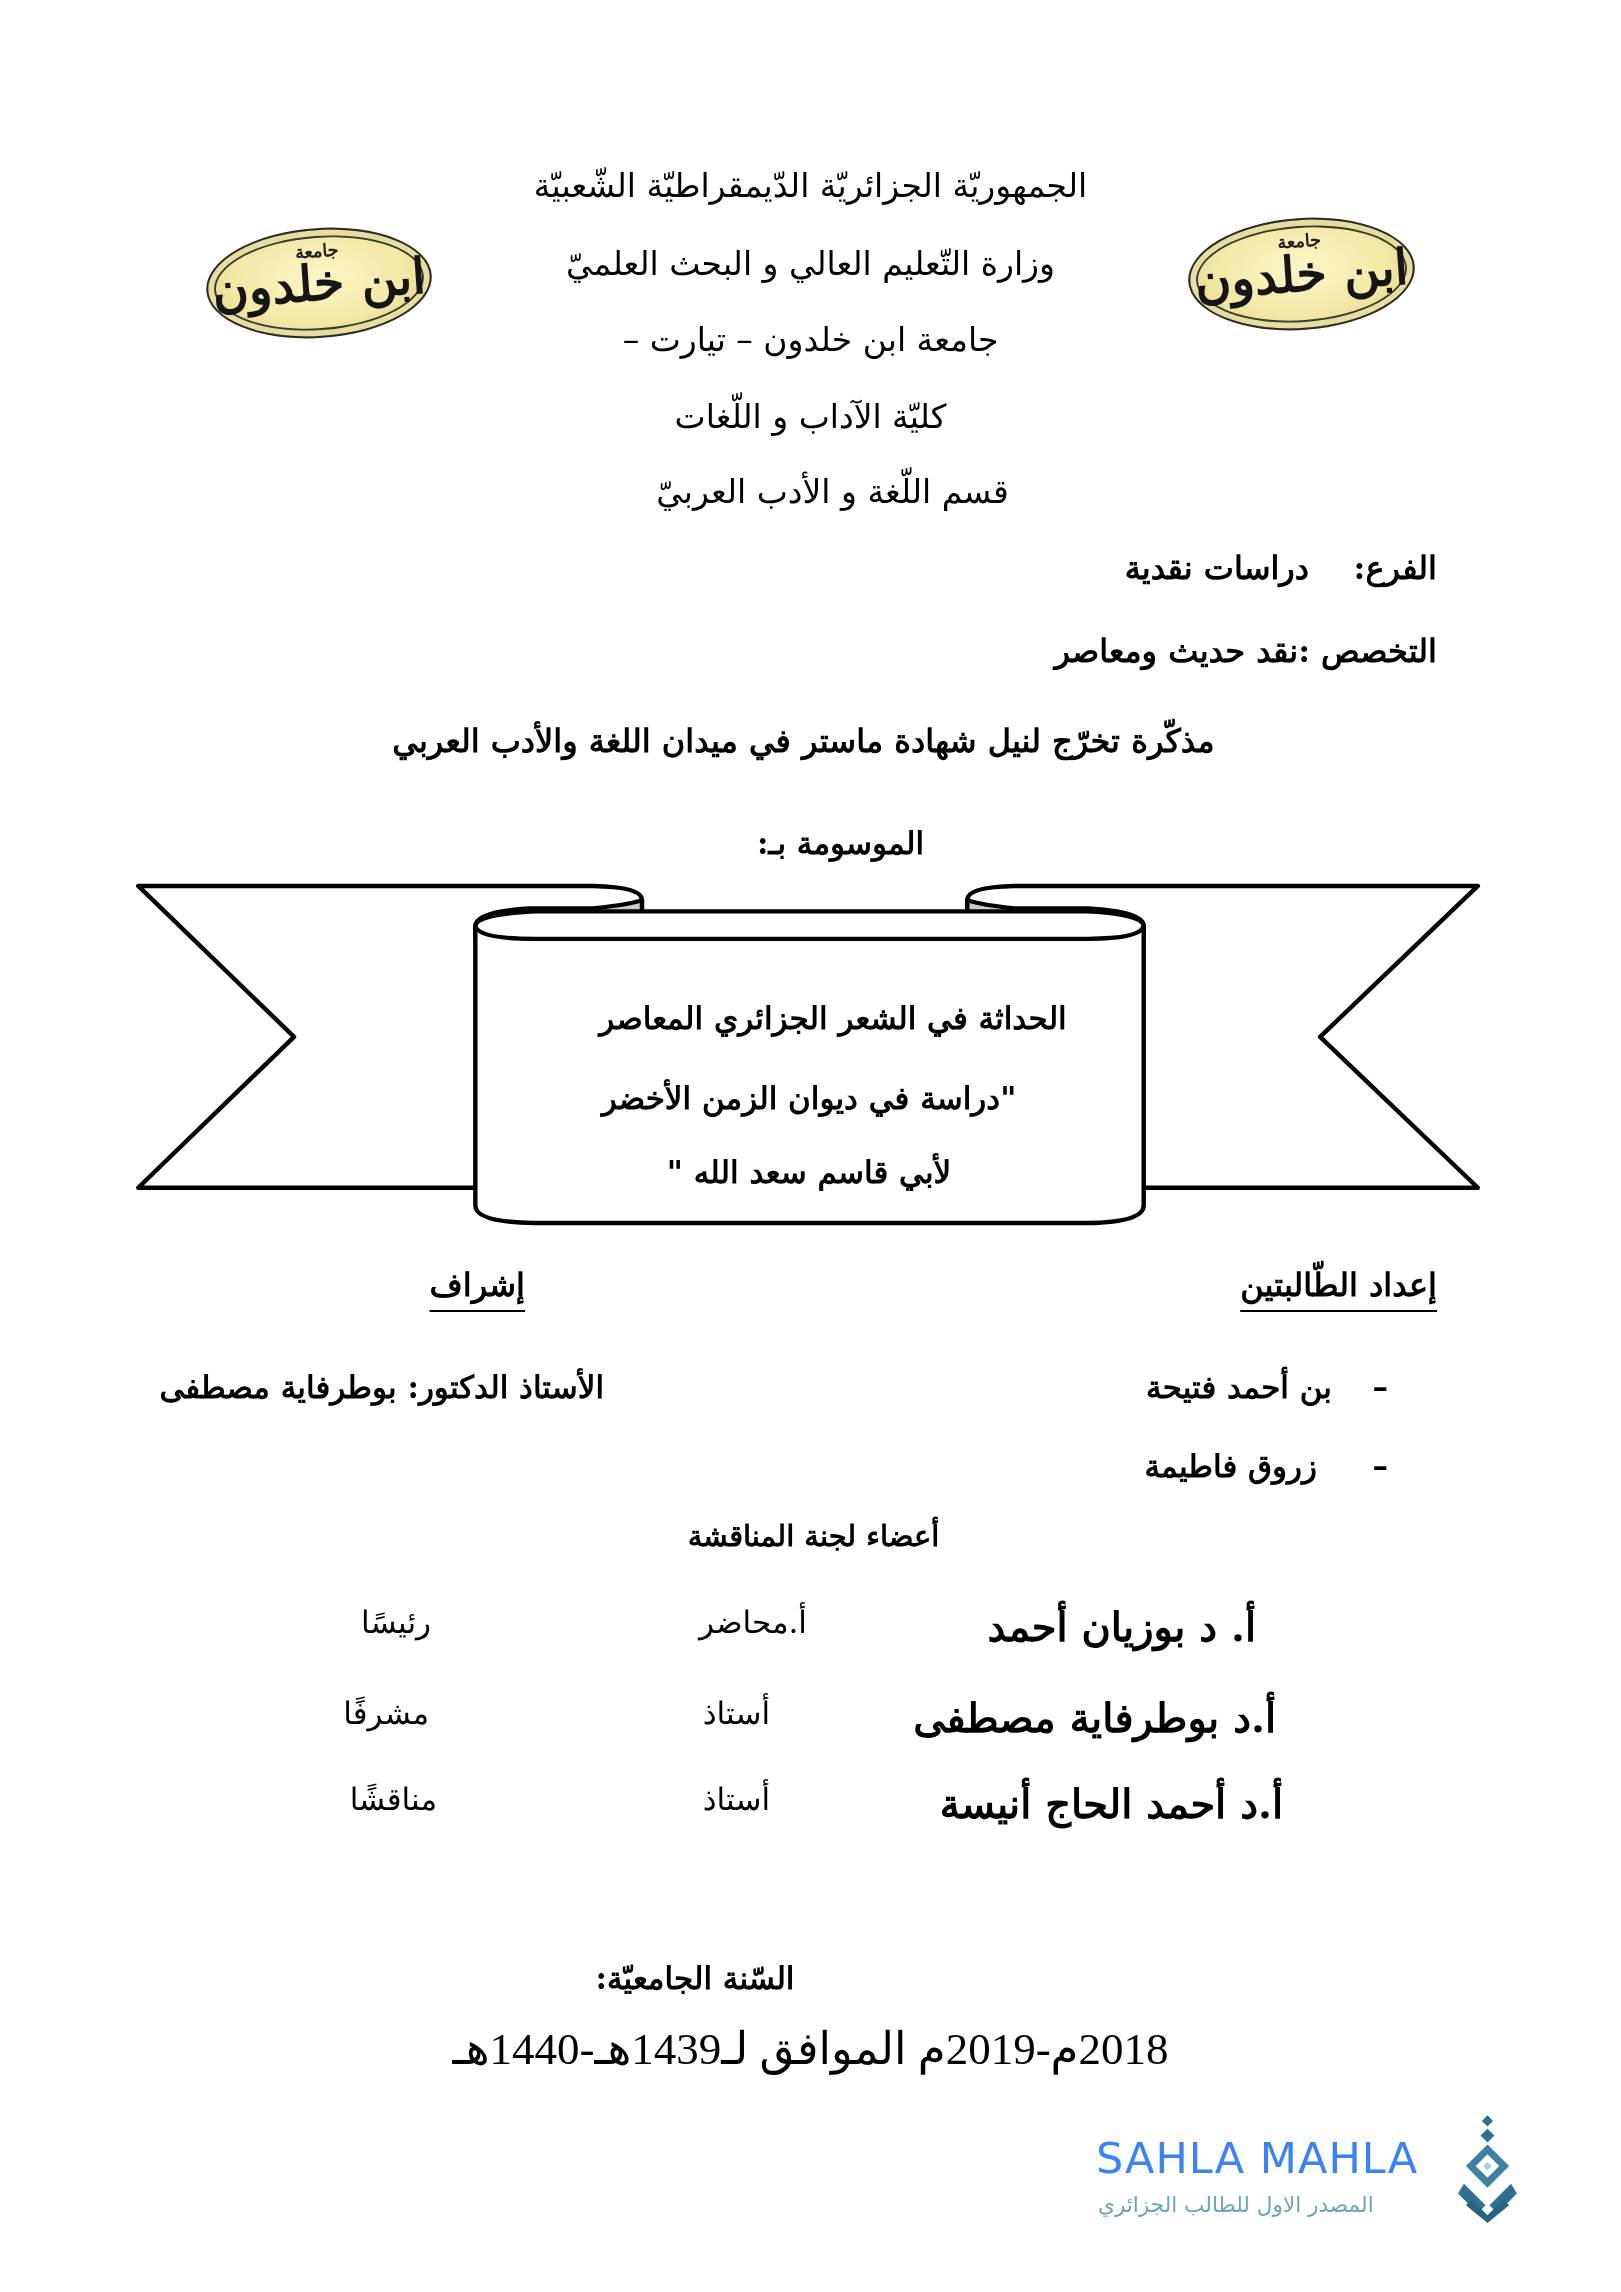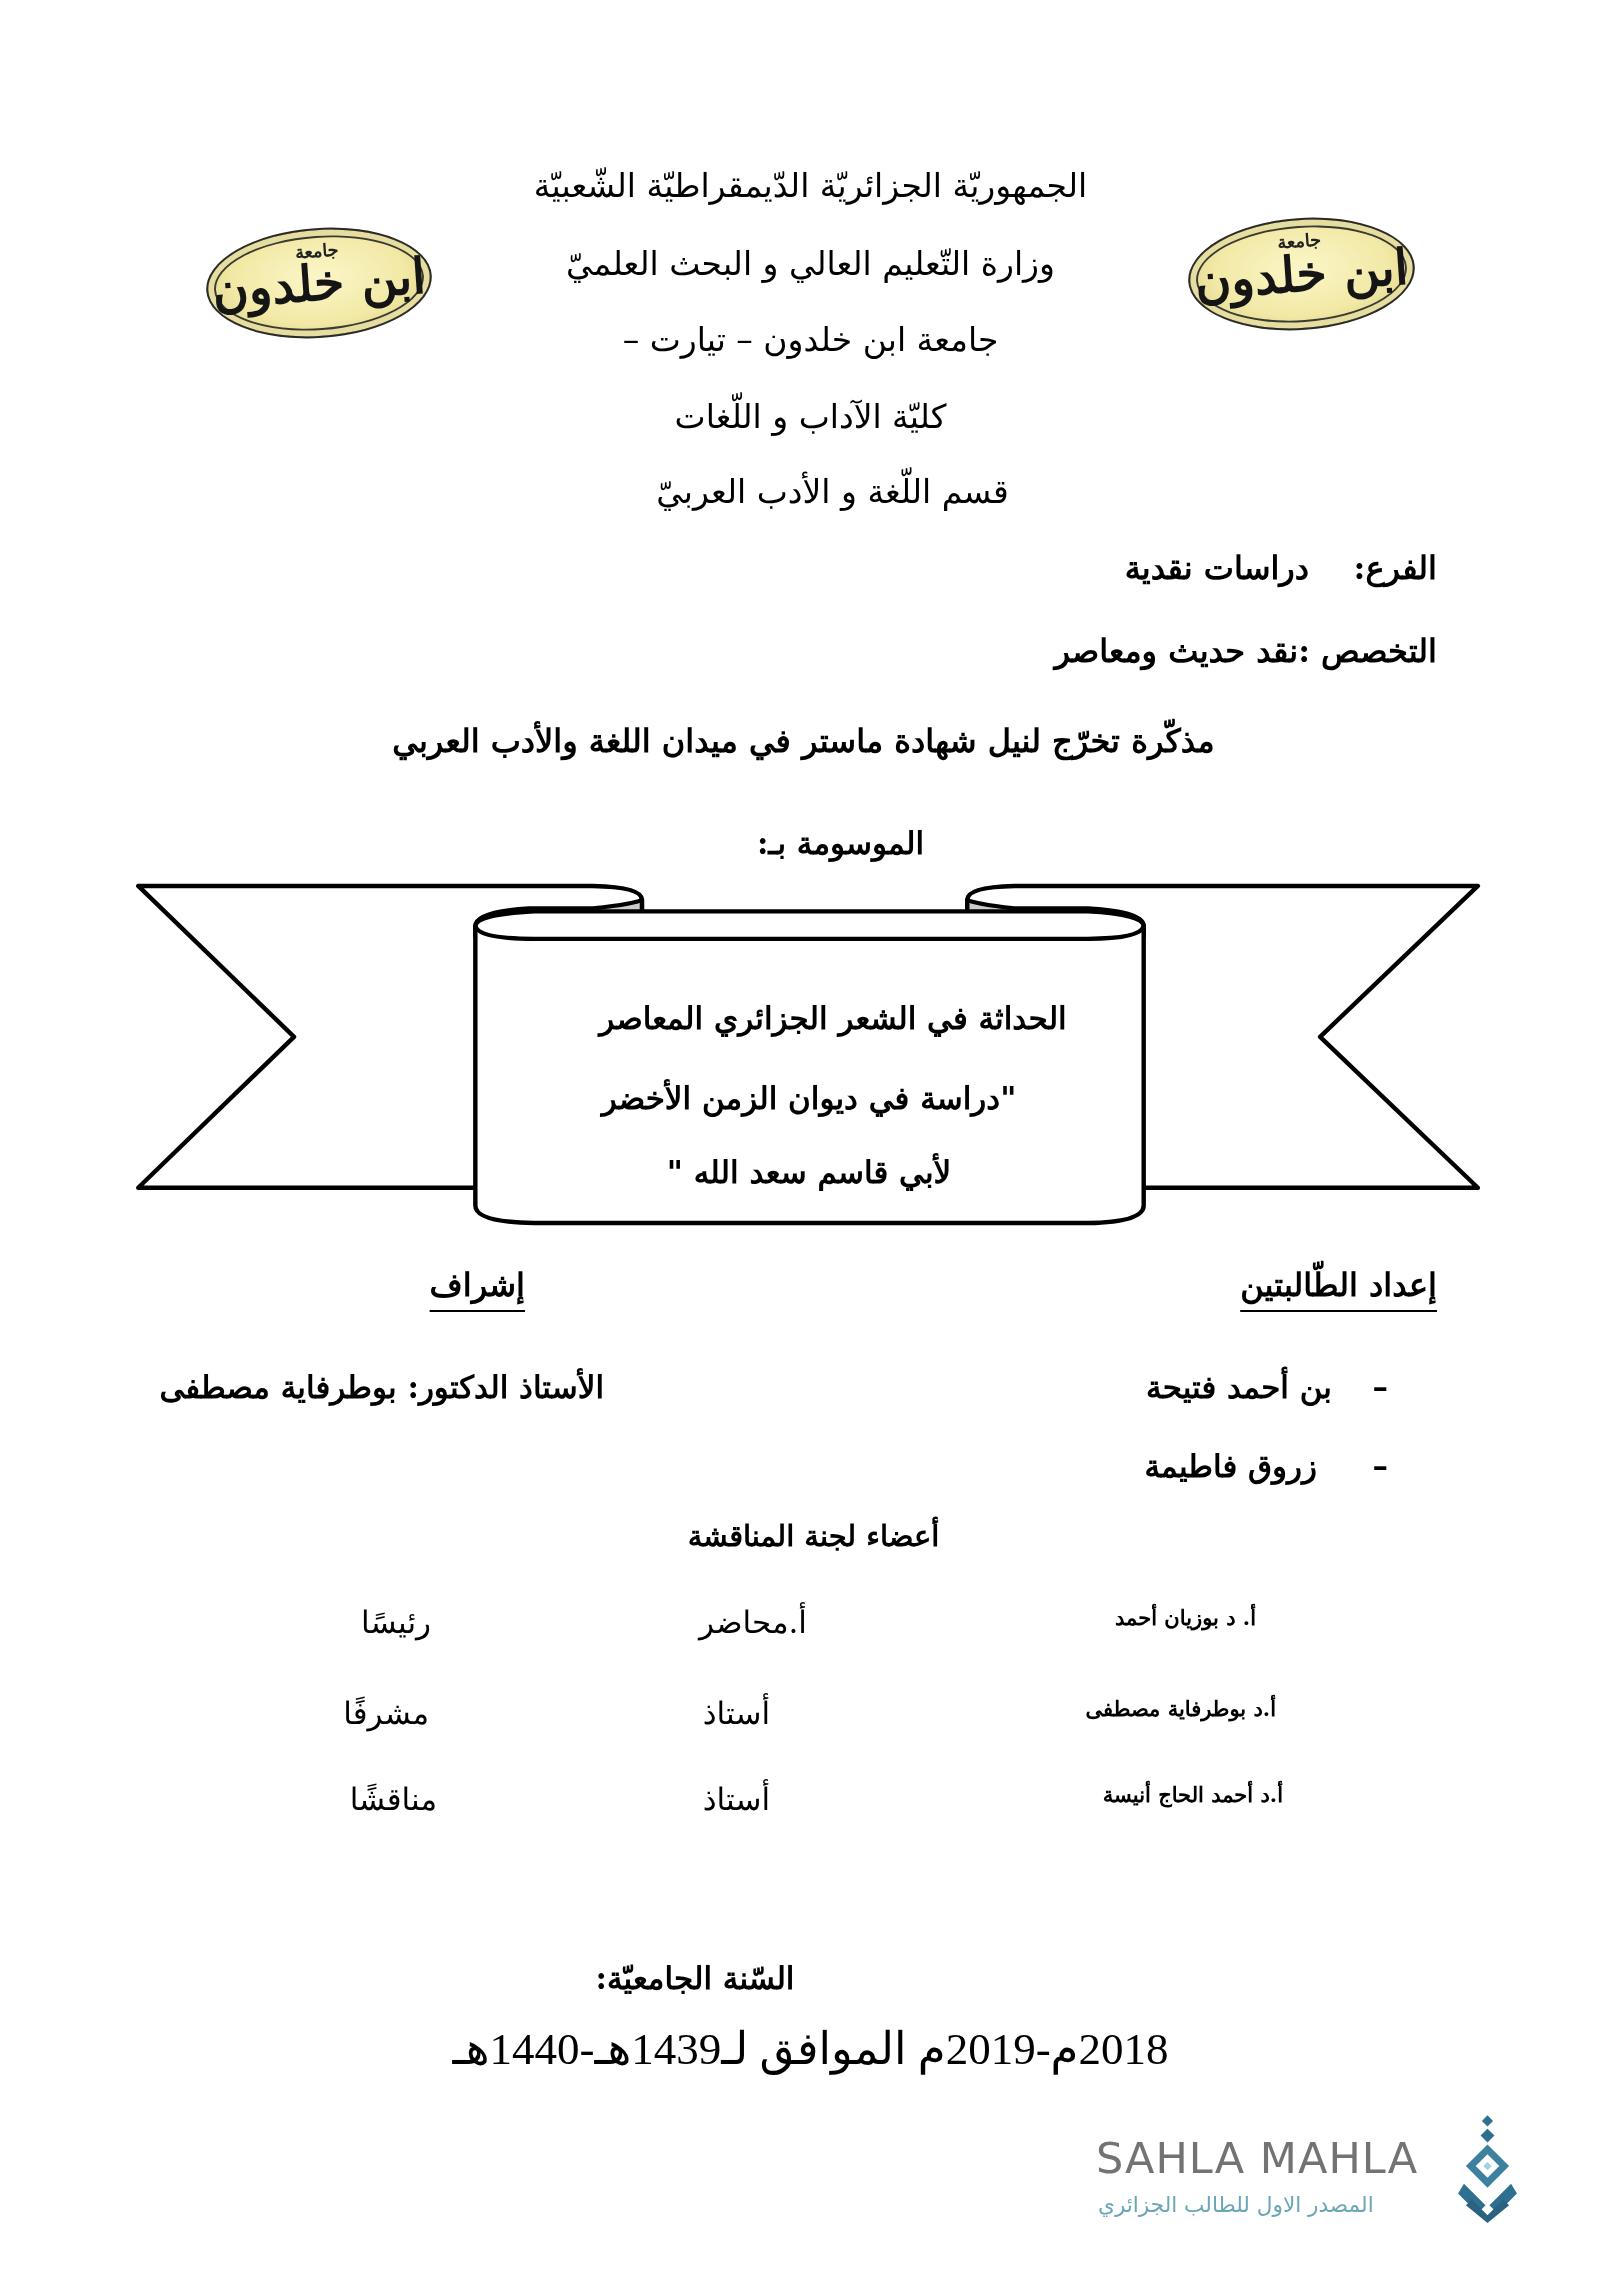--- a/index.html
+++ b/index.html
@@ -38,28 +38,28 @@
 
     
     .banner-svg { position: absolute; left: 0; top: 0; }
     .title-text { font-size: 31px; font-weight: bold; direction: rtl; }
 
     
     .section-head { font-size: 32px; font-weight: bold; text-decoration: underline; text-underline-offset: 13.7px; text-decoration-thickness: 2px; }
     .person { font-size: 31px; font-weight: bold; direction: rtl; }
     .dash { font-size: 31px; font-weight: bold; }
     .committee-head { font-size: 29px; font-weight: bold; }
-    .cm-name { font-size: 21px; font-weight: bold; direction: rtl; }
+    .cm-name { font-size: 40px; font-weight: bold; direction: rtl; }
     .cm-rank, .cm-role { font-size: 31px; font-weight: normal; direction: rtl; }
 
     .year-label { font-size: 31px; font-weight: bold; }
     .year-value { font-family: "Liberation Serif", "DejaVu Serif", serif; font-size: 45px; direction: rtl; }
 
     
-    .wm-title { font-family: "DejaVu Sans", "Liberation Sans", sans-serif; font-size: 43px; color: #737373; letter-spacing: 1px; direction: ltr; }
+    .wm-title { font-family: "DejaVu Sans", "Liberation Sans", sans-serif; font-size: 43px; color: #3b82f6; letter-spacing: 1px; direction: ltr; }
     .wm-sub { font-family: "DejaVu Sans", "Liberation Sans", sans-serif; font-size: 21.6px; color: #6aa6b5; direction: rtl; }
   </style>
 </head>
 <body>
 
 <div class="logo" style="left:206px; top:228px; width:222px; height:106px; transform: rotate(-4deg);">
   <div class="logo-top">جامعة</div>
   <div class="logo-glyph">ابن خلدون</div>
 </div>
 <div class="logo" style="left:1188px; top:218px; width:223px; height:108px; transform: rotate(-4deg);">

